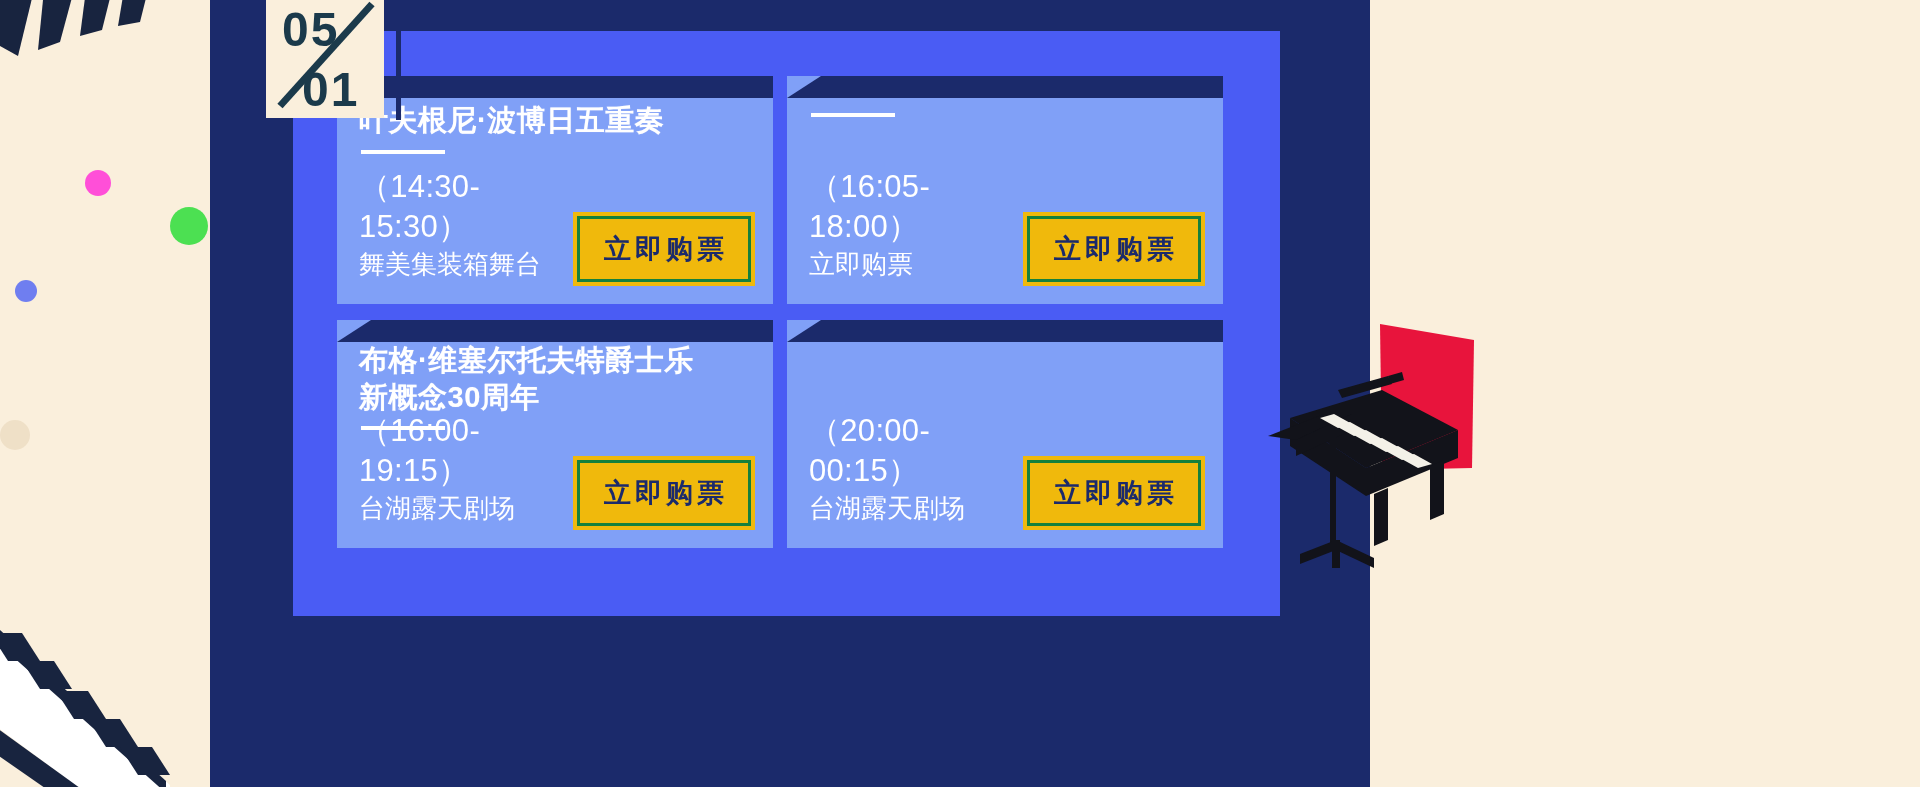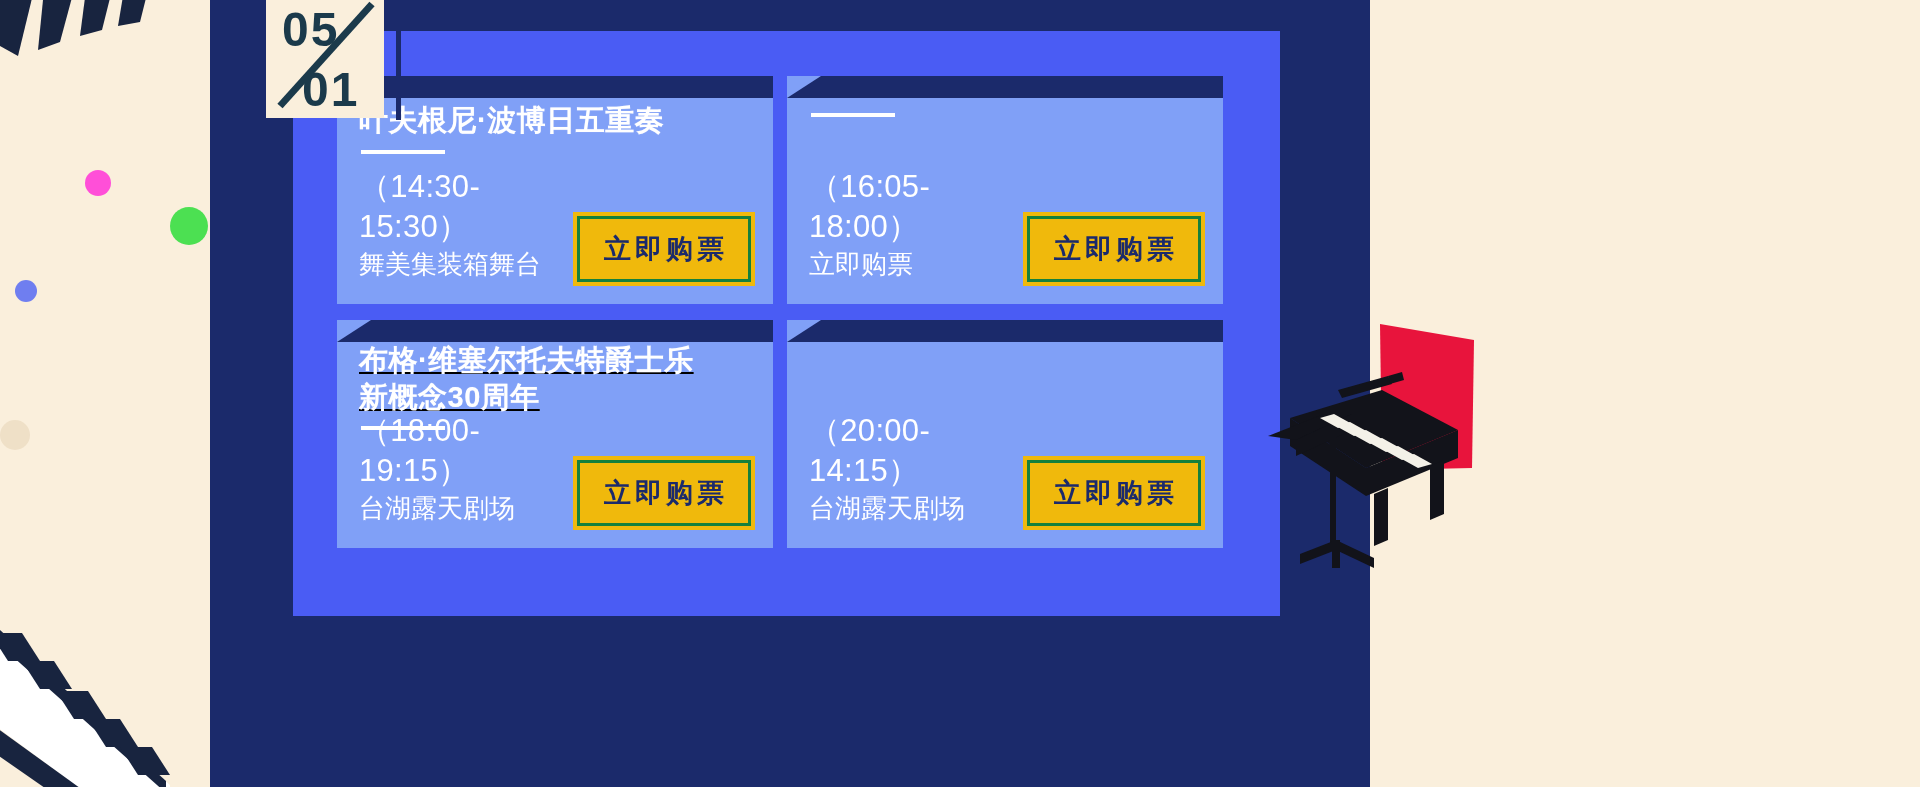--- a/index.html
+++ b/index.html
@@ -74,21 +74,21 @@
   .meta .venue{font-size:26px;font-weight:normal;line-height:1.3;margin-top:2px;}
   .buy-btn{
     background:#f0b90c;border:3px solid #15803d;
     outline:4px solid #f0b90c;outline-offset:0;
     color:#1b2a6b;font-weight:bold;font-size:27px;letter-spacing:4px;
     padding:12px 20px 12px 24px;cursor:pointer;white-space:nowrap;
     box-sizing:border-box;
   }
 
   
-  .card.r2 .card-body{padding-top:22px;text-decoration:underline;}
+  .card.r2 .card-body{padding-top:22px;}
 
   
   .piano-ill{position:absolute;left:1262px;top:318px;width:280px;height:300px;z-index:5;}
 </style>
 </head>
 <body>
 
 <div class="stage">
 
   <div class="navy-panel"></div>
@@ -165,32 +165,32 @@
 
     <div class="card r2">
       <div class="notch"></div>
       <div class="card-body">
         <div class="card-title">布格·维塞尔托夫特爵士乐
 新概念30周年</div>
         <div class="rule"></div>
       </div>
       <div class="card-foot">
         <div class="meta">
-          <div class="time">（18:00-19:15）</div>
+          <div class="time">（16:00-19:15）</div>
           <div class="venue">台湖露天剧场</div>
         </div>
         <button class="buy-btn">立即购票</button>
       </div>
     </div>
 
     <div class="card r2">
       <div class="notch"></div>
       <div class="card-foot">
         <div class="meta">
-          <div class="time">（20:00-14:15）</div>
+          <div class="time">（20:00-00:15）</div>
           <div class="venue">台湖露天剧场</div>
         </div>
         <button class="buy-btn">立即购票</button>
       </div>
     </div>
 
   </div>
 
   <svg class="piano-ill" viewBox="0 0 280 300" width="280" height="300">
 

